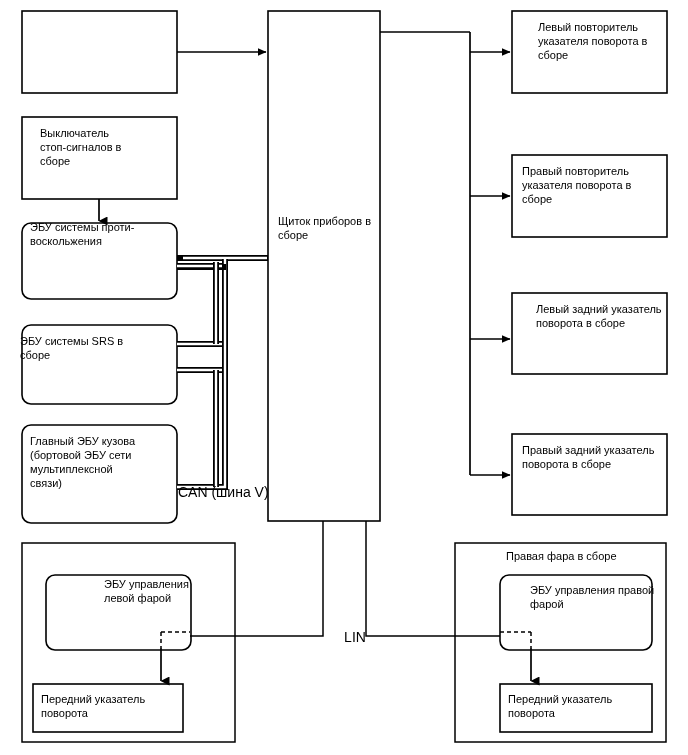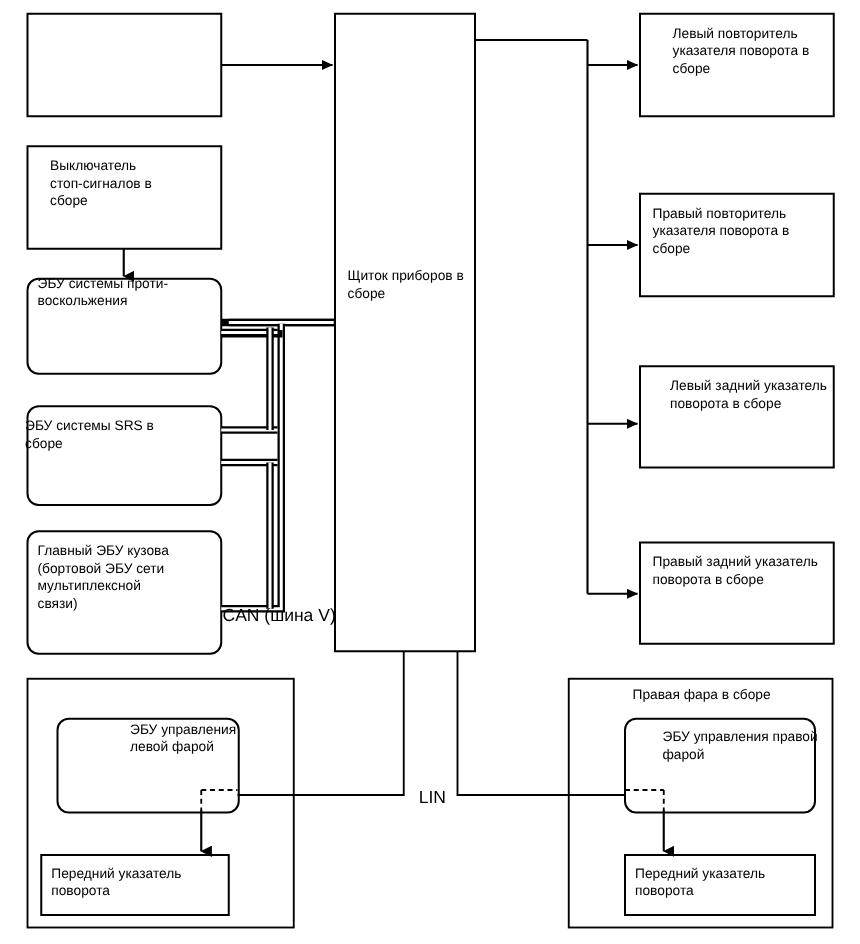--- a/index.html
+++ b/index.html
@@ -205,15 +205,15 @@
   <div class="lbl" style="left:463px; top:549px; width:190px;margin-left:43px;">Правая фара в сборе</div>
 
   <div class="lbl" style="left:510px; top:583px; width:140px;margin-left:20px;">ЭБУ управления правой
 фарой</div>
 
   <div class="lbl" style="left:508px; top:692px; width:140px;">Передний указатель
 поворота</div>
 
   <div class="lbl lbl-bus" style="left:178px; top:485px; width:110px;">CAN (шина V)</div>
 
-  <div class="lbl lbl-bus" style="left:335px; top:630px; width:40px;">LIN</div>
+  <div class="lbl lbl-bus" style="left:335px; top:630px; width:40px;text-align:center;">LIN</div>
 
 </div>
 
 </body></html>

